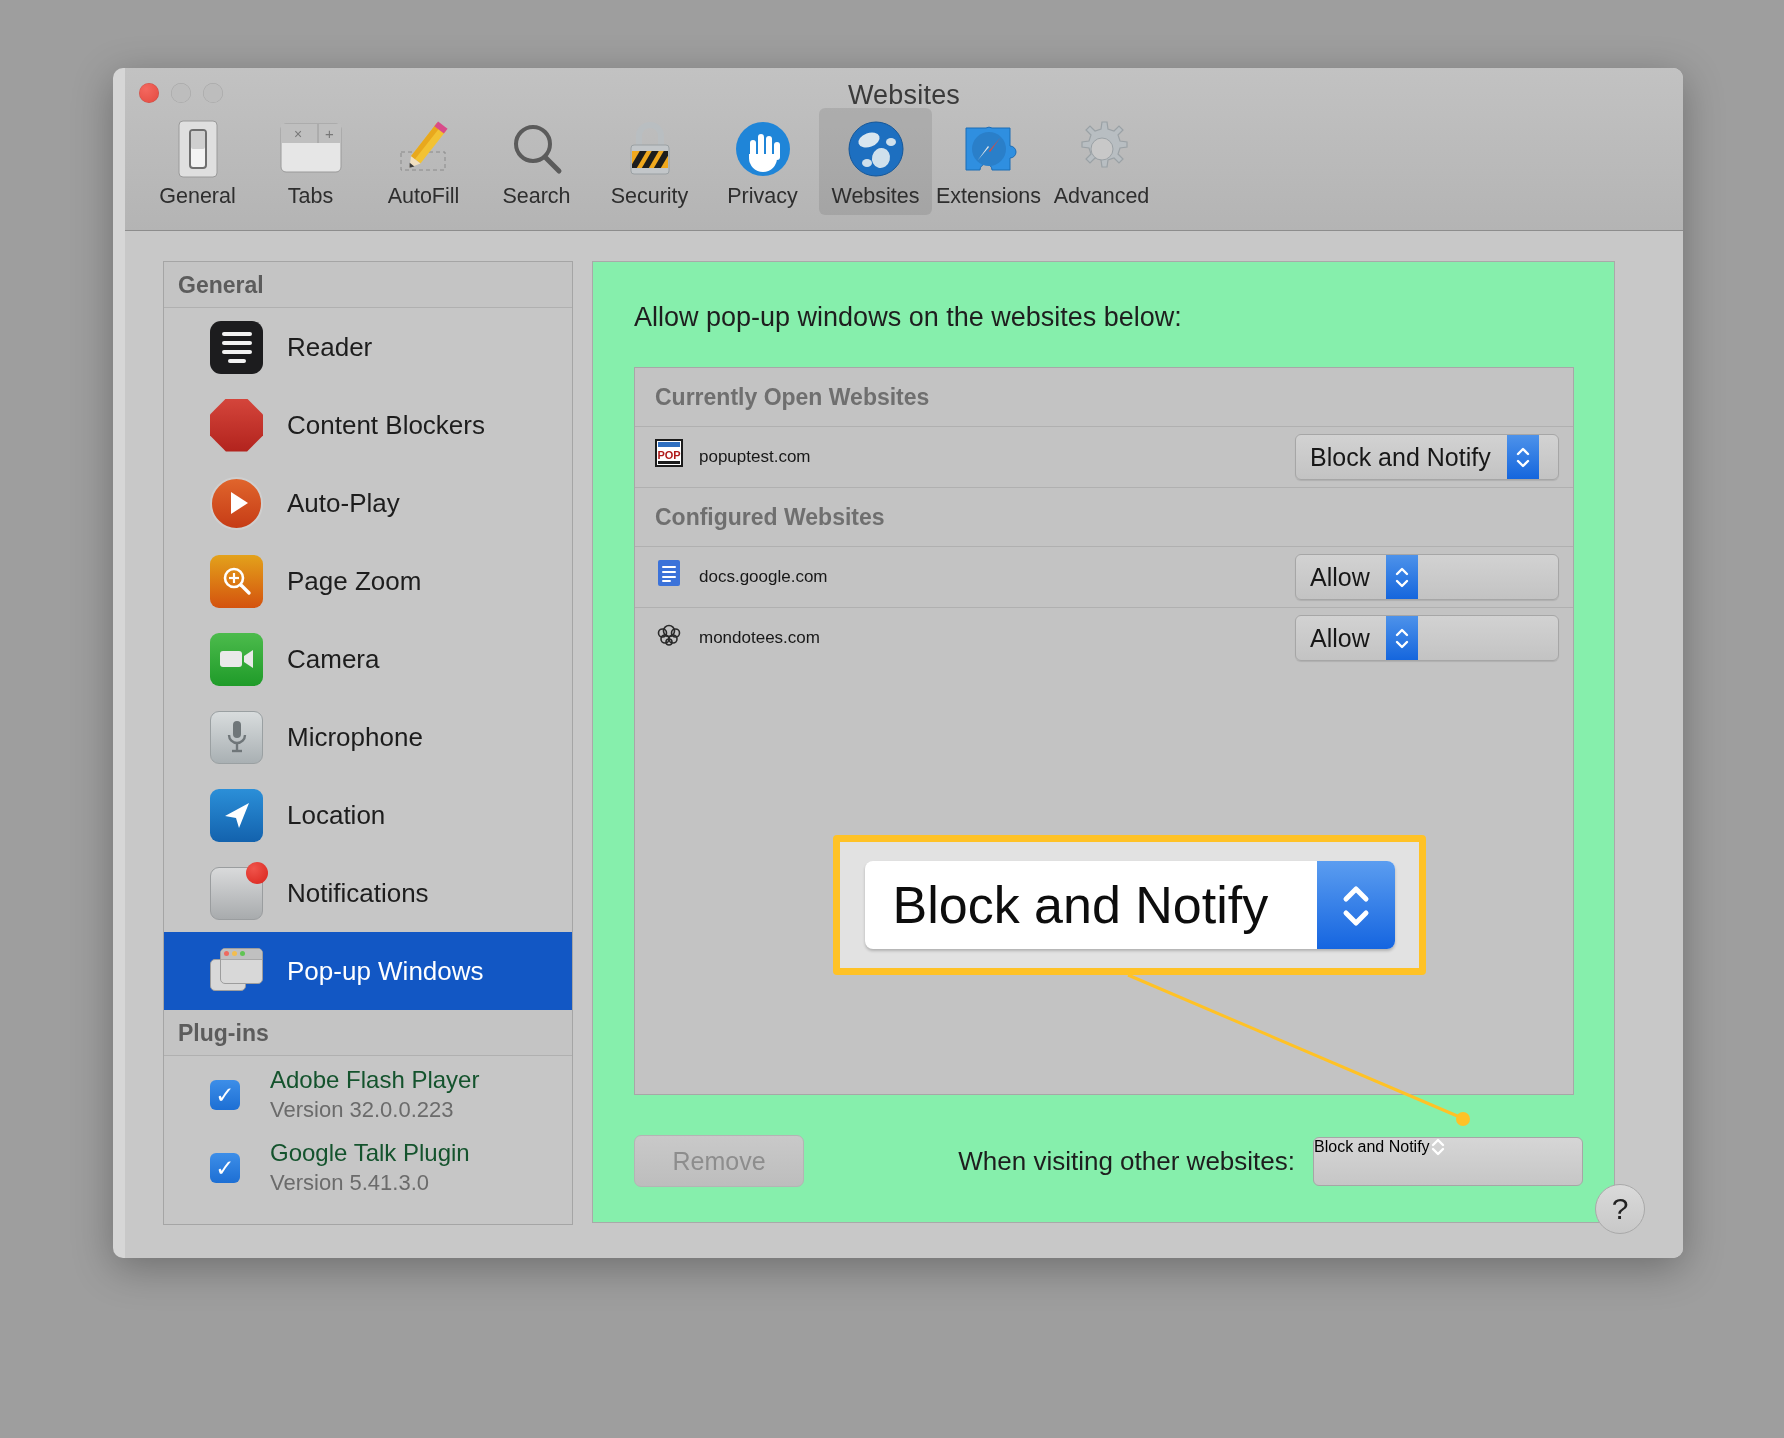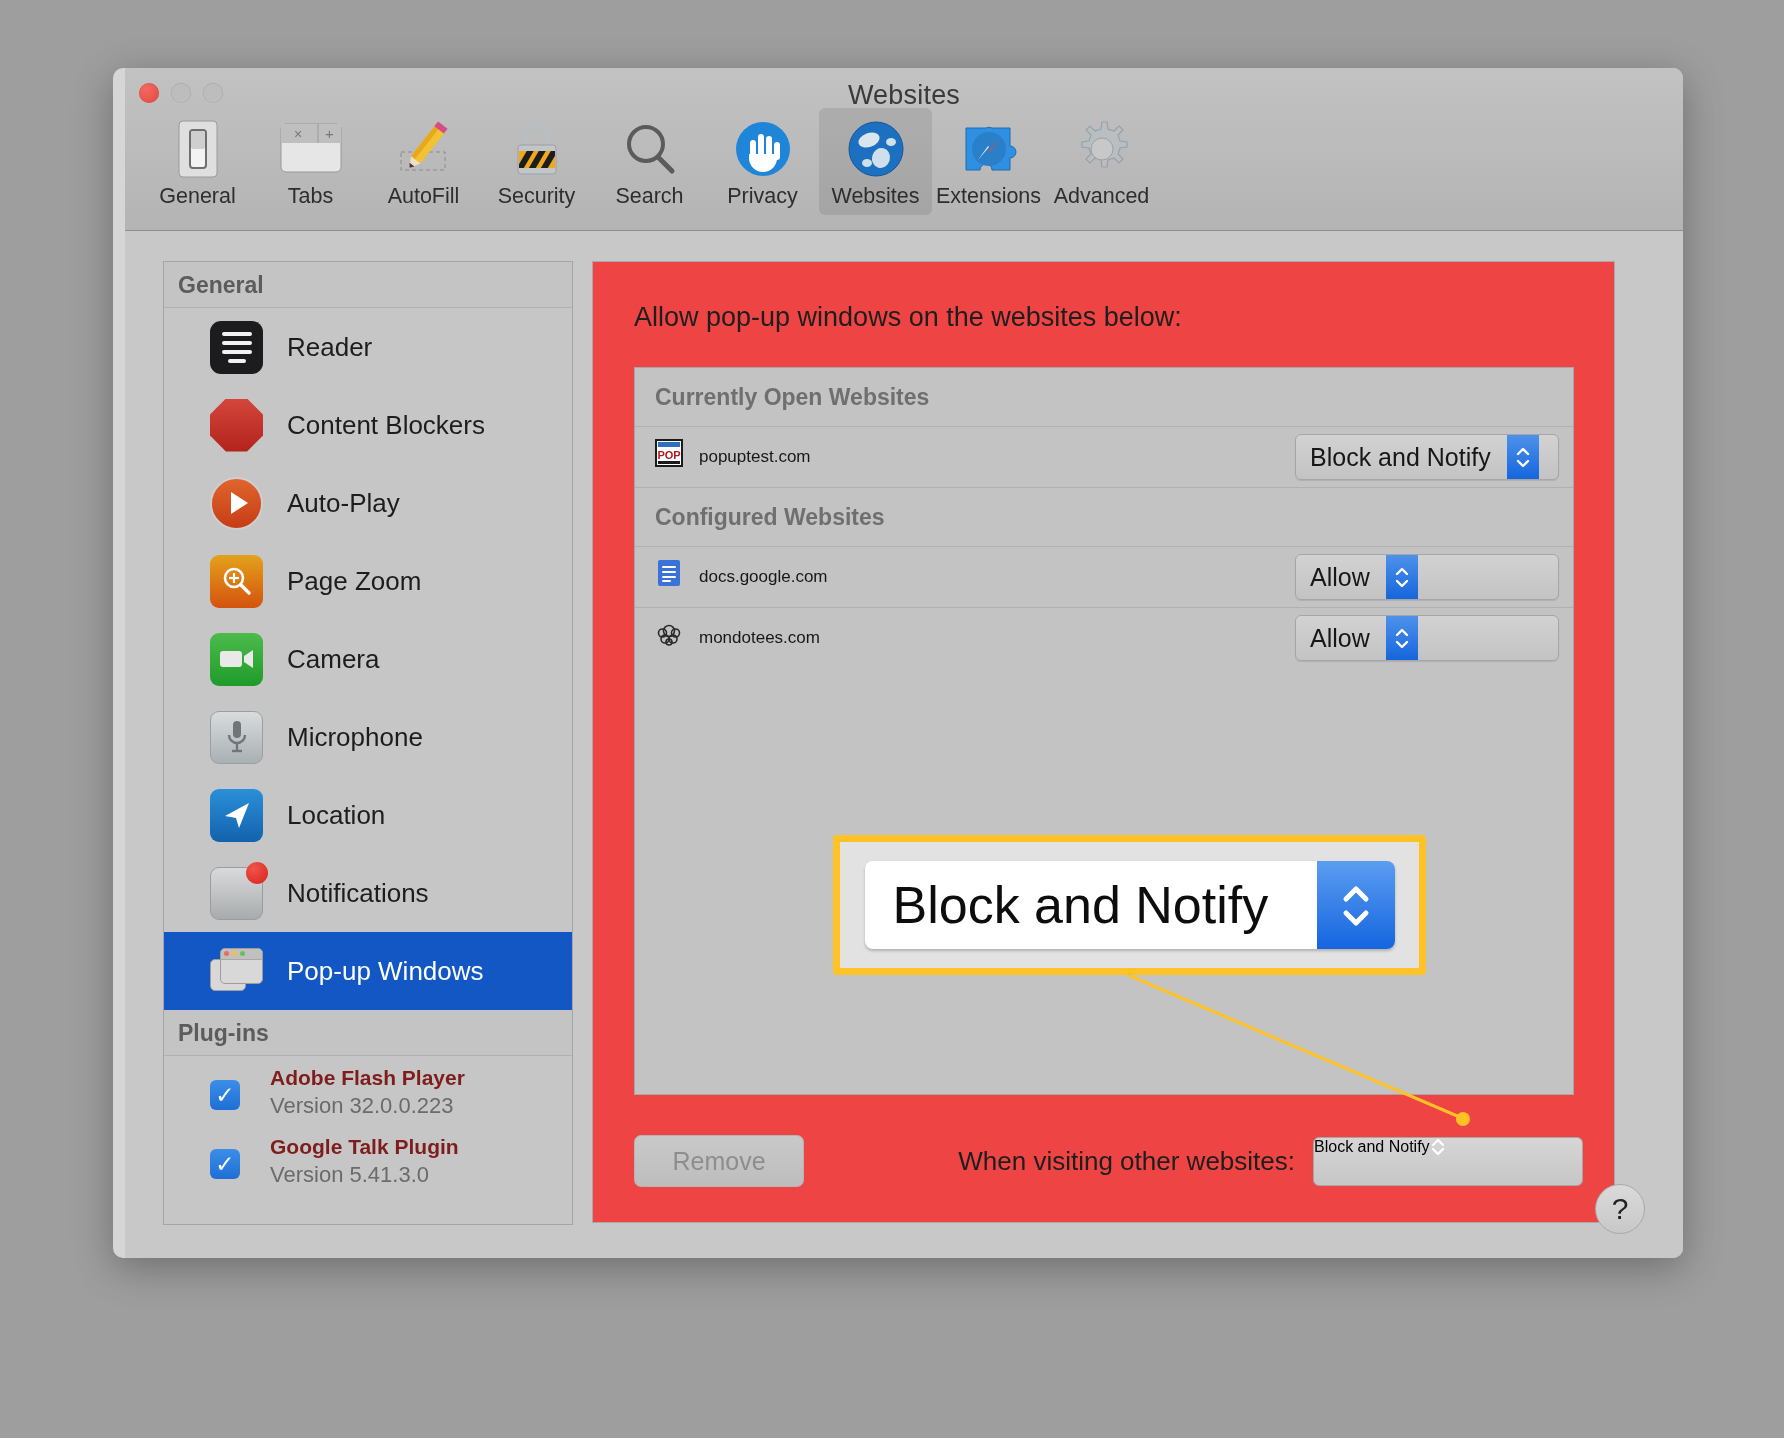--- a/index.html
+++ b/index.html
@@ -219,31 +219,31 @@
   }
   .plug-check {
     width:30px;height:30px;border-radius:6px;
     background: linear-gradient(to bottom,#3d8ee8,#1d6fd4);
     display:flex;align-items:center;justify-content:center;
     color:#fff; font-size:23px; line-height:1;
     flex:0 0 30px;
     margin-top: 14px;
   }
   .plug-text { margin-left: 30px; }
-  .plug-name { font-size:21px; color:#7f1d1d;font-weight:bold; }
+  .plug-name { font-size:24px; color:#14532d; }
   .plug-ver  { font-size:22px; color:#6b6b6b; margin-top:3px; }
 
   
   .main-panel {
     position: absolute;
     left: 467px;
     top: 30px;
     width: 1023px;
     height: 962px;
-    background: #ef4444;
+    background: #86efac;
     border: 1px solid #a9a9a9;
     box-sizing: border-box;
   }
   .panel-caption {
     font-size: 27px;
     color: #1e1e1e;
     padding: 40px 0 0 41px;
   }
   .list-box {
     position:absolute;
@@ -441,50 +441,50 @@
               <rect x="29" y="2" width="5" height="42" fill="#e8a81d"></rect>
               <polygon points="29,44 41,44 35,54" fill="#f0dfc0"></polygon>
               <polygon points="32,50 38,50 35,54" fill="#3a3a3a"></polygon>
               <rect x="29" y="0" width="12" height="6" fill="#d84b8a"></rect>
             </g>
           </svg>
         </div>
         <div class="tlabel">AutoFill</div>
       </div>
 
+
+      <div class="tab">
+        <div class="ticon">
+          <svg width="60" height="62" viewBox="0 0 60 62">
+            <circle cx="26" cy="26" r="17" fill="none" stroke="#5b5b5b" stroke-width="4"></circle>
+            <line x1="38" y1="39" x2="52" y2="53" stroke="#5b5b5b" stroke-width="5" stroke-linecap="round"></line>
+          </svg>
+        </div>
+        <div class="tlabel">Search</div>
+      </div>
 
       <div class="tab">
         <div class="ticon">
           <svg width="54" height="62" viewBox="0 0 54 62">
             <path d="M16 28 V18 a11 11 0 0 1 22 0 V28" fill="none" stroke="#b9bec1" stroke-width="6"></path>
             <rect x="8" y="27" width="38" height="29" rx="3" fill="#c2c6c9" stroke="#9aa0a3"></rect>
             <clipPath id="lockclip">
                 <rect x="9" y="33" width="36" height="17"></rect>
               </clipPath>
             <g clip-path="url(#lockclip)">
               <rect x="9" y="33" width="36" height="17" fill="#f0a81d"></rect>
               <g stroke="#1d1d1d" stroke-width="6">
                 <line x1="8" y1="54" x2="22" y2="30"></line>
                 <line x1="20" y1="54" x2="34" y2="30"></line>
                 <line x1="32" y1="54" x2="46" y2="30"></line>
               </g>
             </g>
           </svg>
         </div>
         <div class="tlabel">Security</div>
-      </div>
-
-      <div class="tab">
-        <div class="ticon">
-          <svg width="60" height="62" viewBox="0 0 60 62">
-            <circle cx="26" cy="26" r="17" fill="none" stroke="#5b5b5b" stroke-width="4"></circle>
-            <line x1="38" y1="39" x2="52" y2="53" stroke="#5b5b5b" stroke-width="5" stroke-linecap="round"></line>
-          </svg>
-        </div>
-        <div class="tlabel">Search</div>
       </div>
 
       <div class="tab">
         <div class="ticon">
           <svg width="62" height="62" viewBox="0 0 62 62">
             <circle cx="31" cy="31" r="27" fill="#1f85d8"></circle>
             <g fill="#ffffff">
               <rect x="18" y="22" width="6" height="20" rx="3"></rect>
               <rect x="26" y="16" width="6" height="26" rx="3"></rect>
               <rect x="34" y="18" width="6" height="24" rx="3"></rect>

